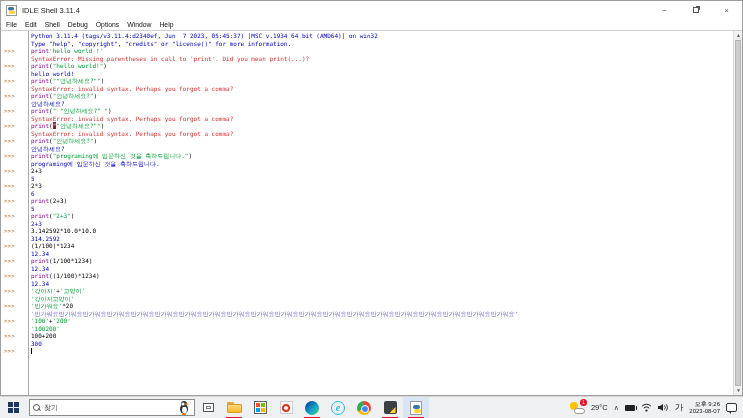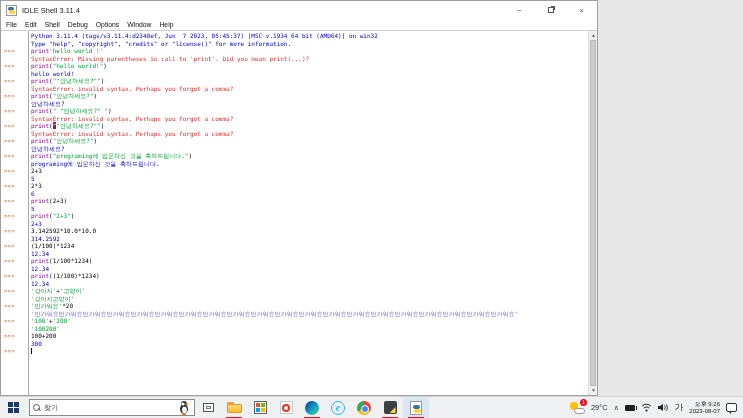--- a/index.html
+++ b/index.html
@@ -1,19 +1,19 @@
 <!DOCTYPE html>
 <html><head>
 <meta charset="utf-8">
 <style>
   * { box-sizing: border-box; margin: 0; padding: 0; }
   html,body { width:743px; height:418px; overflow:hidden; font-family:"Liberation Sans",sans-serif; background:#e8e8e8; }
 
   
-  .window { position:absolute; left:0; top:0; width:598px; height:396px; background:#fff; border:1px solid #9f9f9f; display:flex; flex-direction:column; }
+  .window { position:absolute; left:0; top:0; width:743px; height:396px; background:#fff; border:1px solid #9f9f9f; display:flex; flex-direction:column; }
   .titlebar { height:18px; flex:none; display:flex; align-items:center; background:#fff; padding-left:5px; }
   .title-icon { width:11px; height:11px; flex:none; }
   .title-text { font-size:7.5px; color:#222; margin-left:5px; }
   .win-controls { margin-left:auto; display:flex; height:18px; }
   .win-btn { width:31px; height:18px; display:flex; align-items:center; justify-content:center; font-size:8px; color:#555; }
   .restore-box { width:6px; height:6px; border:1px solid #555; background:#fff; box-shadow:2px -2px 0 -1px #555; }
   .menubar { height:11px; flex:none; display:flex; align-items:center; font-size:6.8px; color:#111; padding-left:1px; background:#fff; }
   .menu-item { padding:0 4px; height:11px; display:flex; align-items:center; }
 
   

